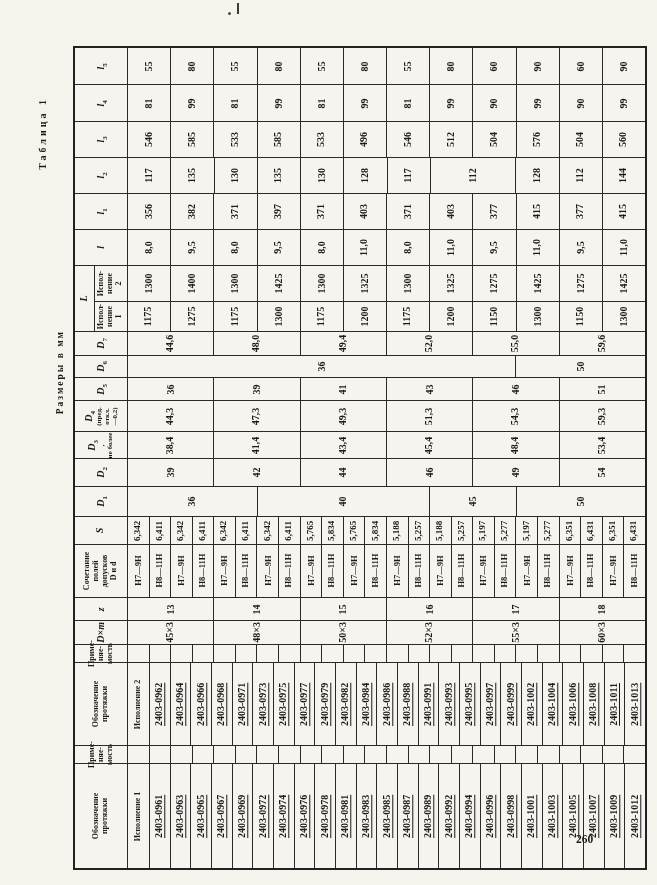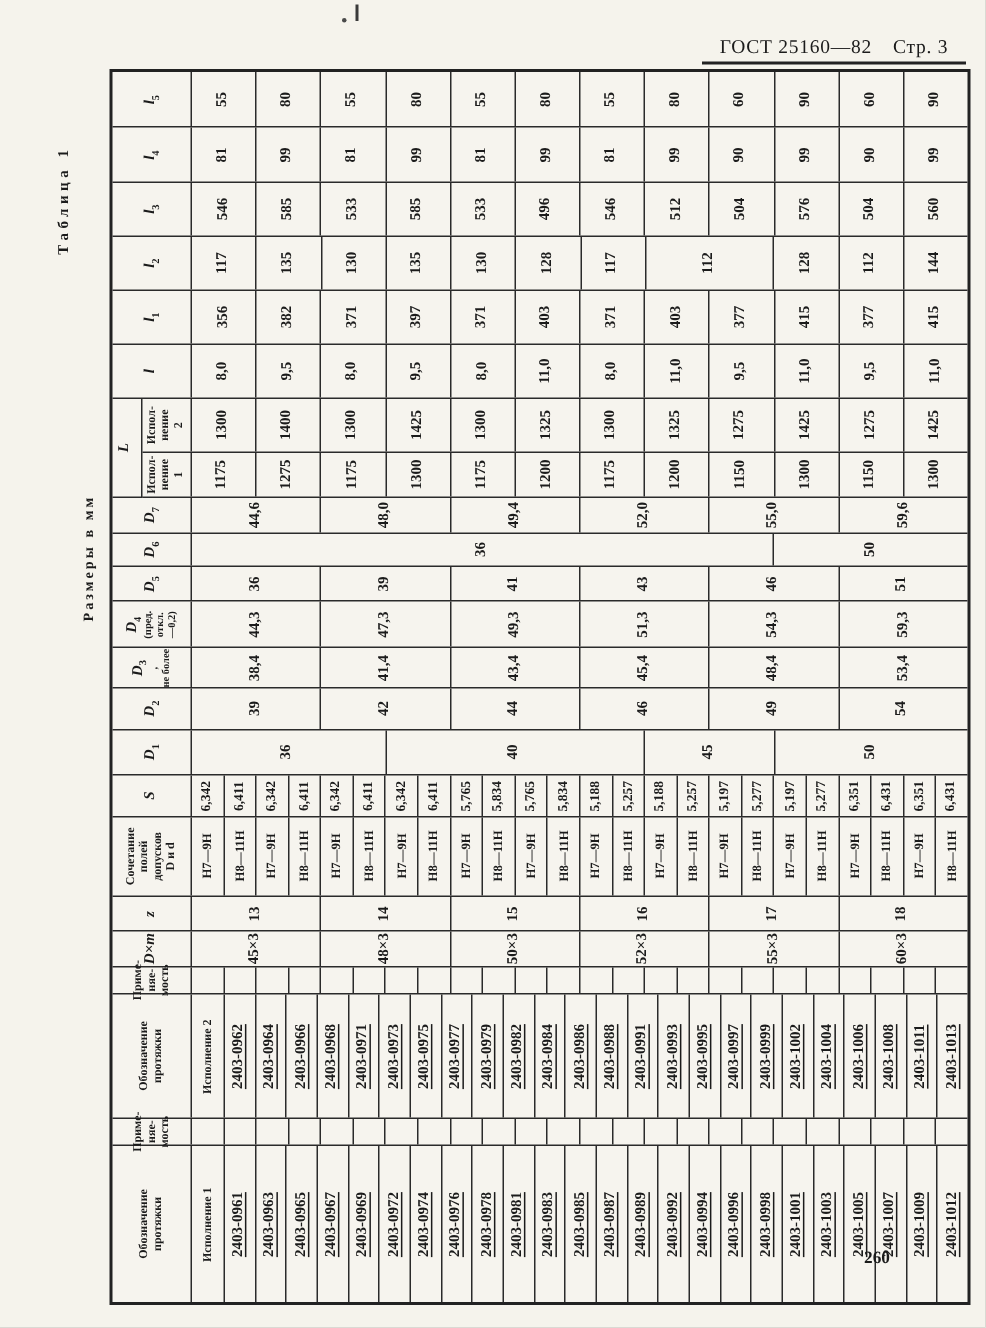--- a/index.html
+++ b/index.html
@@ -54,23 +54,20 @@
   .art2{position:absolute;left:228px;top:12px;width:3px;height:3px;background:#4a4a4a;border-radius:50%;}
 </style>
 </head>
 <body>
 
 <div class="page">
 
   <div class="art1"></div>
   <div class="art2"></div>
 
-  <div class="gost-header">
-    <span>ГОСТ 25160—82</span><span class="gap"></span><span>Стр. 3</span>
-  </div>
 
   <div class="vlab tab-label">
     <span class="rot">Таблица 1</span>
   </div>
 
   <div class="vlab units-label">
     <span class="rot">Размеры в мм</span>
   </div>
 
   <div class="dtable">

